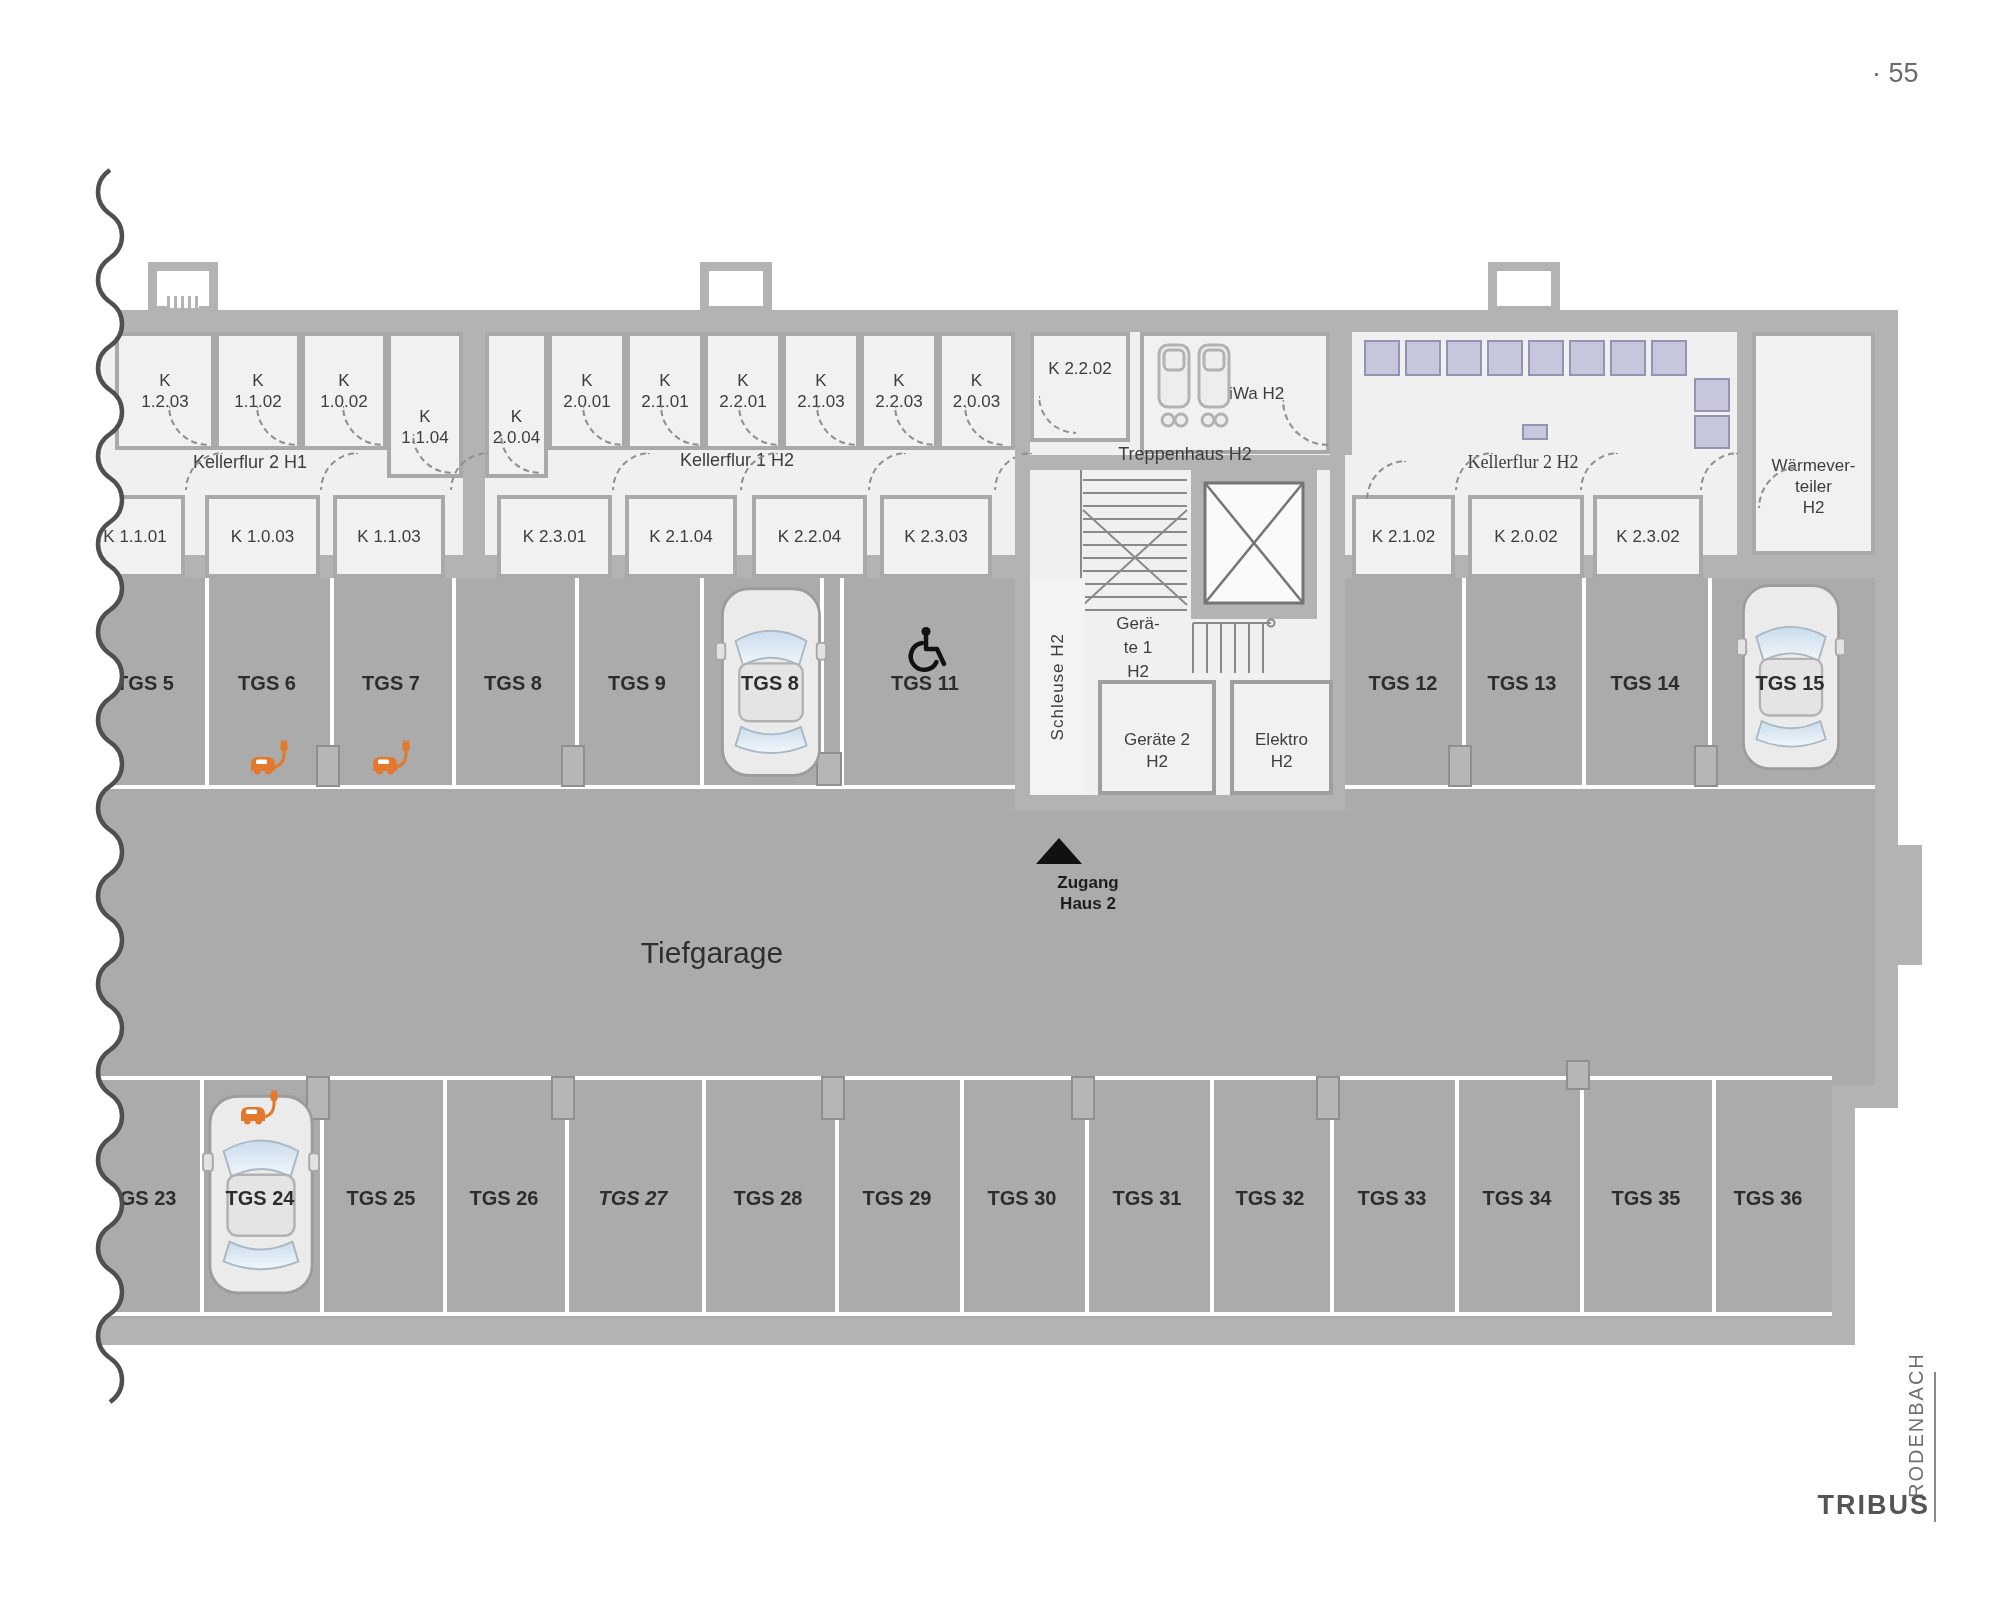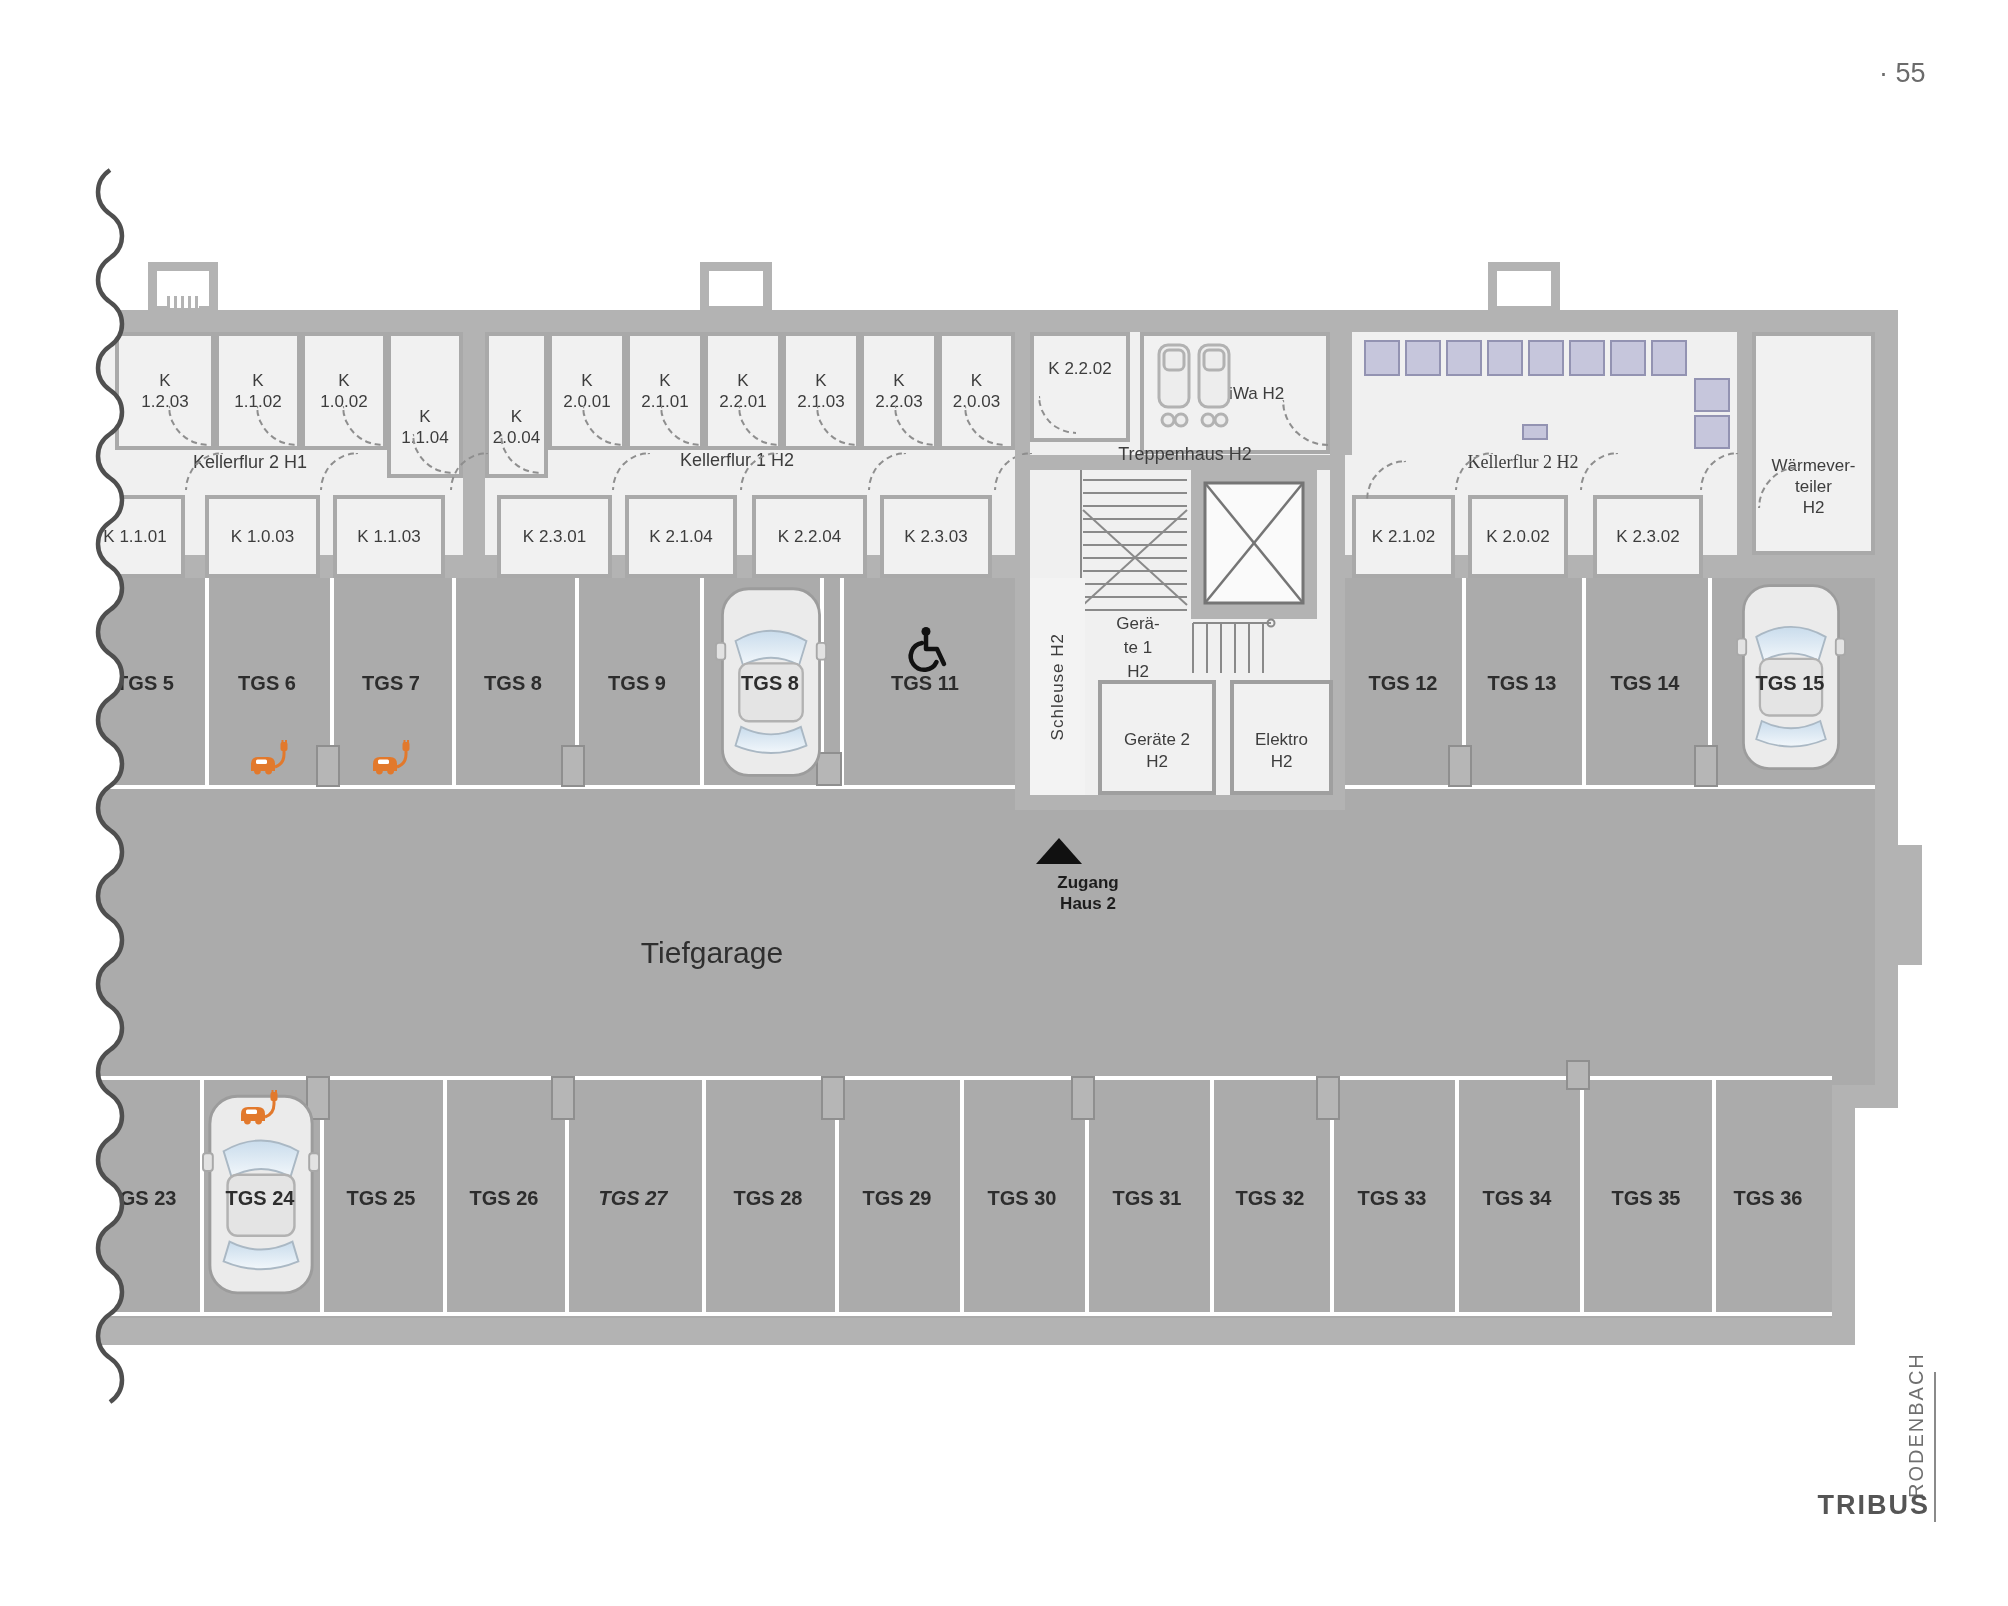--- a/index.html
+++ b/index.html
@@ -26,21 +26,21 @@
   .core-room{position:absolute;background:#f1f1f1;border:4px solid #9f9f9f;box-sizing:border-box;z-index:7;
         display:flex;flex-direction:column;align-items:center;justify-content:center;text-align:center;}
   .core-room .rl{font-size:17px;color:#3d3d3d;line-height:22px;}
   .vtext{writing-mode:vertical-rl;transform:rotate(180deg);font-size:17px;color:#3d3d3d;letter-spacing:1px;}
   .lightwell{position:absolute;background:#fff;border:9px solid #b3b3b3;box-sizing:border-box;z-index:2;}
   .tiefgarage{position:absolute;font-size:30px;color:#2f2f2f;transform:translateX(-50%);z-index:4;}
   .zug-tri{position:absolute;width:0;height:0;border-left:23px solid transparent;border-right:23px solid transparent;
            border-bottom:26px solid #111;z-index:6;}
   .zug-txt{position:absolute;font-size:17px;font-weight:bold;color:#1d1d1d;text-align:center;line-height:21px;
            transform:translateX(-50%);z-index:6;white-space:nowrap;}
-  .pagenum{position:absolute;font-size:27px;color:#6b6b6b;z-index:8;margin-left:7px;}
+  .pagenum{position:absolute;font-size:27px;color:#6b6b6b;z-index:8;}
   .car{position:absolute;z-index:6;}
   .icon{position:absolute;z-index:6;}
   #wave{position:absolute;left:40px;top:150px;z-index:9;}
   
   #logo{position:absolute;left:1810px;top:1368px;width:130px;height:200px;z-index:8;}
   #logo .rb{position:absolute;right:12px;top:0;height:130px;writing-mode:vertical-rl;transform:rotate(180deg);
             font-size:20px;color:#6f6f6f;letter-spacing:2px;}
   #logo .bar{position:absolute;right:4px;top:4px;width:2px;height:150px;background:#8a8a8a;}
   #logo .tb{position:absolute;right:10px;top:122px;font-size:27px;font-weight:bold;color:#555;letter-spacing:2px;}
 </style>
@@ -199,21 +199,21 @@
     </div>
   <div class="room" style="left:752px;top:495px;width:115px;height:83px;">
       <span class="rl">K 2.2.04</span>
     </div>
   <div class="room" style="left:880px;top:495px;width:112px;height:83px;">
       <span class="rl">K 2.3.03</span>
     </div>
   <div class="room" style="left:1352px;top:495px;width:103px;height:83px;">
       <span class="rl">K 2.1.02</span>
     </div>
-  <div class="room" style="left:1468px;top:495px;width:100px;height:83px;">
+  <div class="room" style="left:1468px;top:495px;width:116px;height:83px;">
       <span class="rl">K 2.0.02</span>
     </div>
   <div class="room" style="left:1593px;top:495px;width:110px;height:83px;">
       <span class="rl">K 2.3.02</span>
     </div>
 
   <div class="garage-bg" style="left:85px;top:578px;width:1790px;height:507px;"></div>
   <div class="garage-bg" style="left:85px;top:1085px;width:1747px;height:233px;"></div>
   <div class="wall" style="left:1898px;top:845px;width:24px;height:120px;"></div>
   <div class="wall" style="left:1832px;top:1085px;width:66px;height:23px;"></div>

